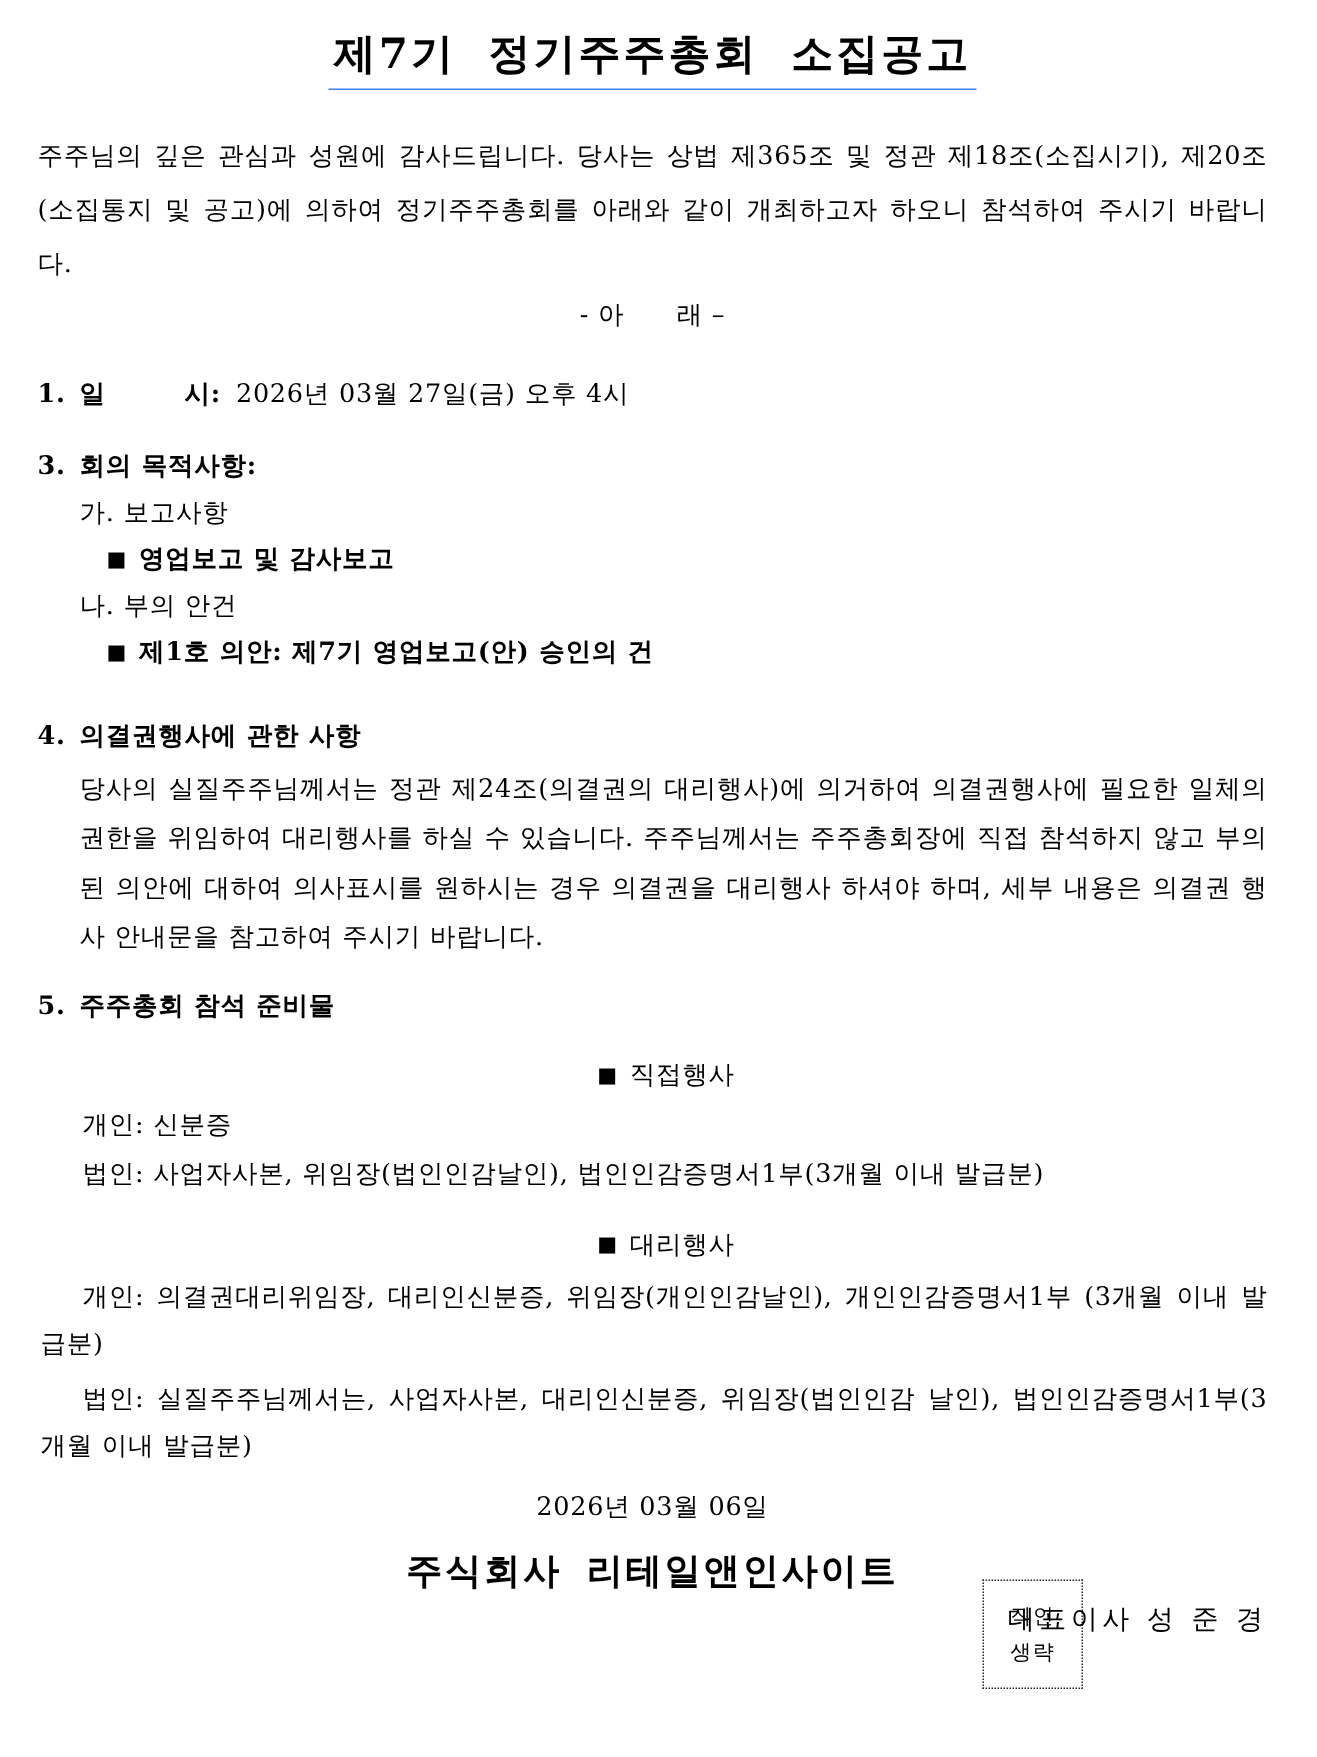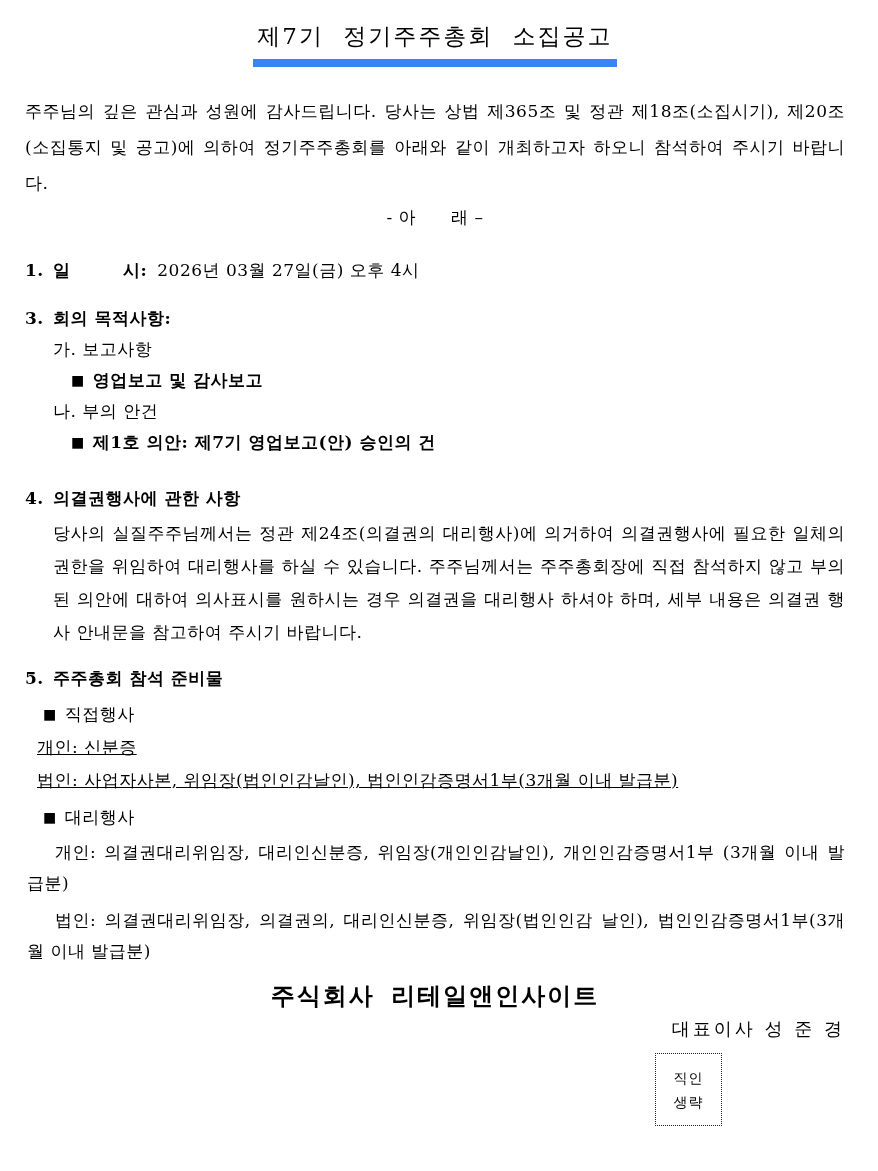--- a/index.html
+++ b/index.html
@@ -14,24 +14,24 @@
   .page {
     position: relative;
     box-sizing: border-box;
     width: 878px; height: 1171px;
     padding: 14px 33px 0 25px;
   }
   
   .title-wrap { text-align: center; margin: 0; }
   .title {
     display: inline-block;
-    font-size: 23px; font-weight: normal;
+    font-size: 28px; font-weight: bold;
     line-height: 44px;
     word-spacing: 10px; letter-spacing: 2px;
-    border-bottom: 8px solid #3b82f6;
+    border-bottom: 1px solid #3b82f6;
     padding: 0 4px 1px 4px;
   }
   
   .intro {
     margin: 26px 0 0 0;
     line-height: 36px;
     text-align: justify;
   }
   .divider {
     margin-top: 4px;
@@ -55,22 +55,22 @@
   .bullet3 { margin: 5px 0 0 46px; line-height: 26px; font-weight: bold; }
   .bullet-icon { font-size: 14px; vertical-align: 1px; margin-right: 8px; }
   
   .p4 {
     margin: 6px 0 0 28px;
     line-height: 33px;
     text-align: justify;
   }
   .u-text { text-underline-offset: 4px; }
   
-  .bullet5 { margin: 10px 0 0 18px; line-height: 27px; }
-  .sub5 { margin: 6px 0 0 12px; line-height: 27px; text-decoration: underline; }
+  .bullet5 { margin: 20px 0 0 18px; line-height: 27px; text-align: center; }
+  .sub5 { margin: 6px 0 0 30px; line-height: 27px; }
   .p5 {
     margin: 6px 0 0 2px;
     text-indent: 28px;
     line-height: 31px;
     text-align: justify;
   }
   
   .f-date { margin-top: 12px; text-align: center; line-height: 26px; }
   .company {
     margin-top: 12px; text-align: center;
@@ -132,22 +132,23 @@
   </div>
   <div class="bullet5">
     <span class="bullet-icon">■</span><span>직접행사</span>
   </div>
   <div class="sub5">개인: 신분증</div>
   <div class="sub5">법인: 사업자사본, 위임장(법인인감날인), 법인인감증명서1부(3개월 이내 발급분)</div>
   <div class="bullet5">
     <span class="bullet-icon">■</span><span>대리행사</span>
   </div>
   <p class="p5">개인: 의결권대리위임장, 대리인신분증, 위임장(개인인감날인), 개인인감증명서1부 (3개월 이내 발급분)</p>
-  <p class="p5">법인: 의결권대리위임장, 의결권의, 대리인신분증, 위임장(법인인감 날인), 법인인감증명서1부(3개월 이내 발급분)</p>
+  <p class="p5">법인: 실질주주님께서는, 사업자사본, 대리인신분증, 위임장(법인인감 날인), 법인인감증명서1부(3개월 이내 발급분)</p>
 
+  <div class="f-date">2026년 03월 06일</div>
   <div class="company">주식회사 리테일앤인사이트</div>
   <div class="ceo">대표이사 성 준 경</div>
 
   <div class="stamp-box">
     <span>직인</span>
     <span>생략</span>
   </div>
 
 </div>
 

